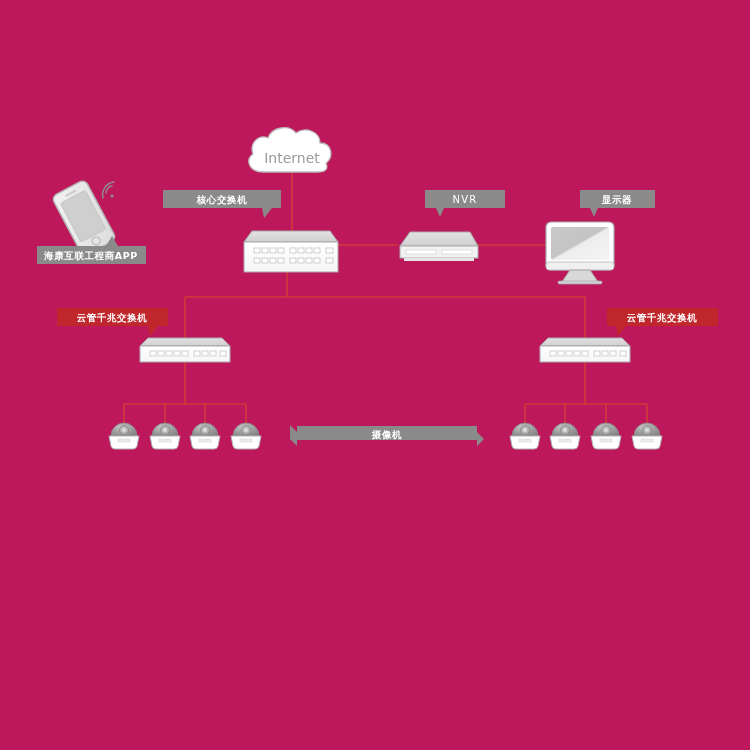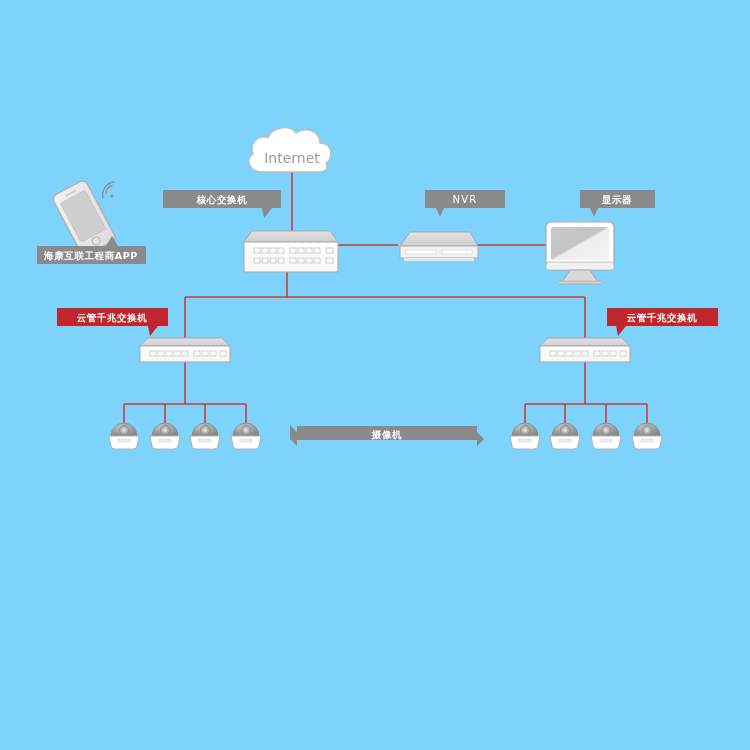--- a/index.html
+++ b/index.html
@@ -4,21 +4,21 @@
 <style>
   html, body {
     margin: 0;
     padding: 0;
     background: #ffffff;
   }
   #canvas {
     position: relative;
     width: 750px;
     height: 750px;
-    background: #7dd3fc;
+    background: #be185d;
     font-family: "DejaVu Sans", "Liberation Sans", sans-serif;
     overflow: hidden;
   }
   #diagram-svg {
     position: absolute;
     left: 0;
     top: 0;
     width: 750px;
     height: 750px;
   }

